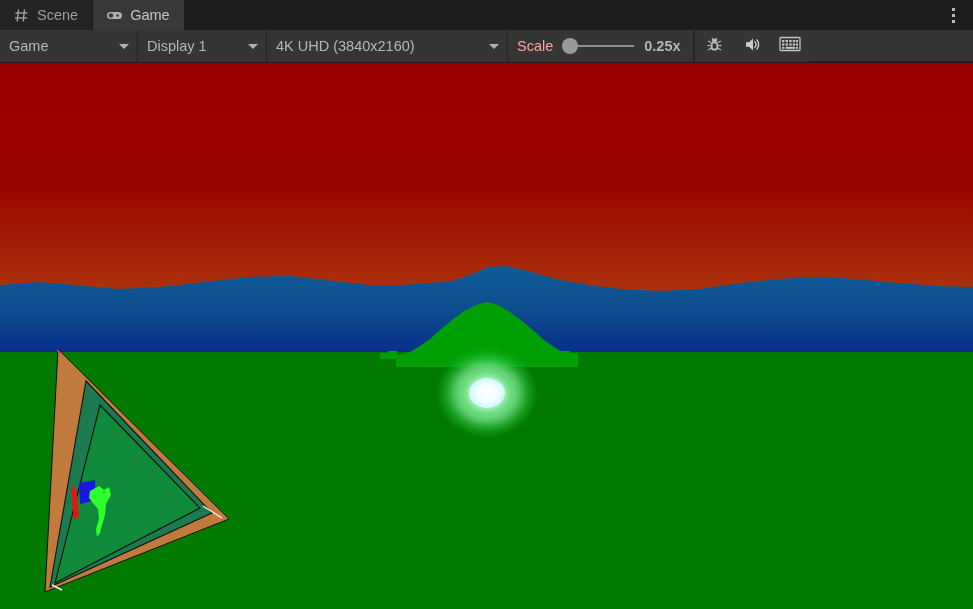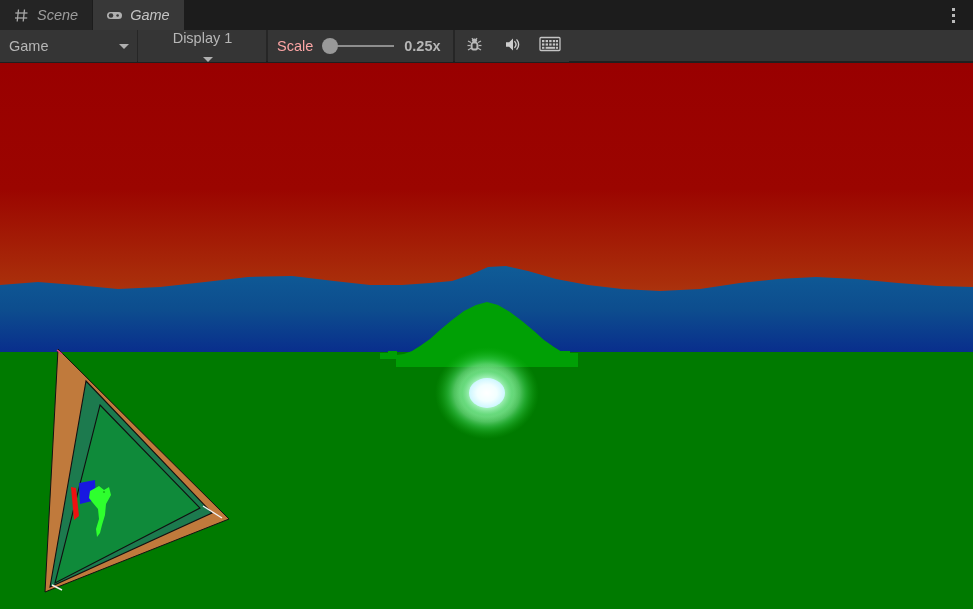--- a/index.html
+++ b/index.html
@@ -7,21 +7,21 @@
   body {
     font-family:"Liberation Sans", sans-serif;
     -webkit-font-smoothing:antialiased;
   }
   #app { position:relative; width:973px; height:609px; overflow:hidden; }
 
   
   .tabbar {
     position:absolute; left:0; top:0; width:973px; height:30px;
     background:#1c1c1c;
-    display:flex; align-items:center;font-style:italic;
+    display:flex; align-items:center;
   }
   .tab {
     height:30px; display:flex; align-items:center; gap:7px;
     padding:0 14px 0 13px;
     font-size:14.5px; color:#a8a8a8;
     background:#282828; cursor:default;
     border-right:1px solid #1c1c1c;
   }
   .tab.inactive { background:#242424; color:#9d9d9d; }
   .tab.active { background:#383838; color:#c4c4c4; }
@@ -47,21 +47,21 @@
     padding:0 8px 0 9px; white-space:nowrap; cursor:default;
   }
   .tb-ctl.dd { justify-content:space-between; }
   .dd-label { overflow:hidden; text-overflow:ellipsis; }
   .caret {
     width:0; height:0; margin-left:10px; flex:none;
     border-left:5px solid transparent; border-right:5px solid transparent;
     border-top:5px solid #b0b0b0;
   }
   .w-game { width:137px; }
-  .w-display { width:128px;flex-direction:column; }
+  .w-display { width:128px; }
   .w-res { width:240px; }
   .w-scale { width:185px; }
   .w-play { width:162px; }
 
   .scale-row { display:flex; align-items:center; width:100%; gap:0; }
   .scale-lbl { font-size:14.5px; color:#fca5a5; margin-right:9px; }
   .slider { position:relative; width:72px; height:14px; display:flex; align-items:center; flex:none; }
   .slider .track { position:absolute; left:10px; right:0; height:2px; background:#8e8e8e; }
   .slider .knob { position:absolute; left:0; width:16px; height:16px; border-radius:50%; background:#999999; }
   .scale-val { margin-left:10px; font-size:14.5px; color:#b6b6b6;font-weight:bold; }
@@ -121,20 +121,24 @@
       <span class="caret"></span>
     </div>
     <div class="tb-sep"></div>
 
     <div class="tb-ctl dd w-display">
       <span class="dd-label">Display 1</span>
       <span class="caret"></span>
     </div>
     <div class="tb-sep"></div>
 
+    <div class="tb-ctl dd w-res">
+      <span class="dd-label">4K UHD (3840x2160)</span>
+      <span class="caret"></span>
+    </div>
     <div class="tb-sep"></div>
 
     <div class="tb-ctl w-scale">
       <div class="scale-row">
         <span class="scale-lbl">Scale</span>
         <span class="slider">
           <span class="track"></span>
           <span class="knob"></span>
         </span>
         <span class="scale-val">0.25x</span>

